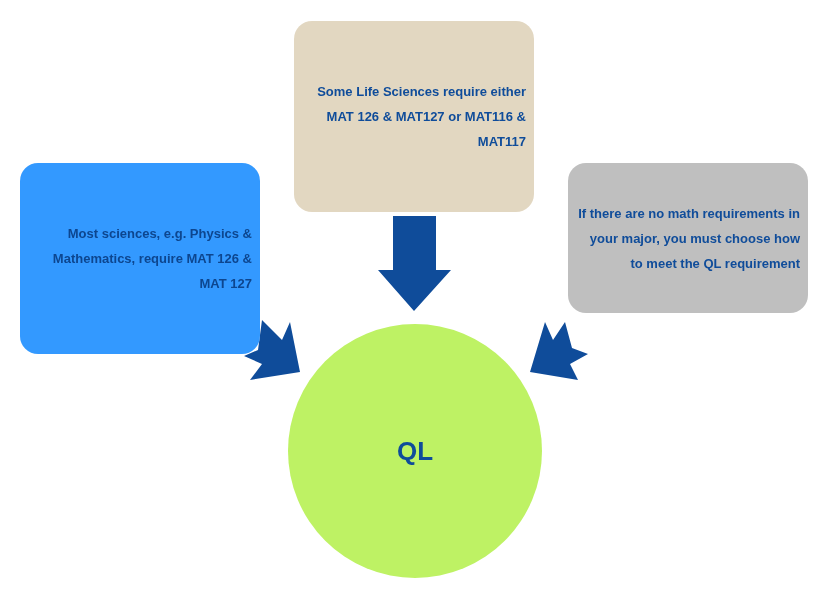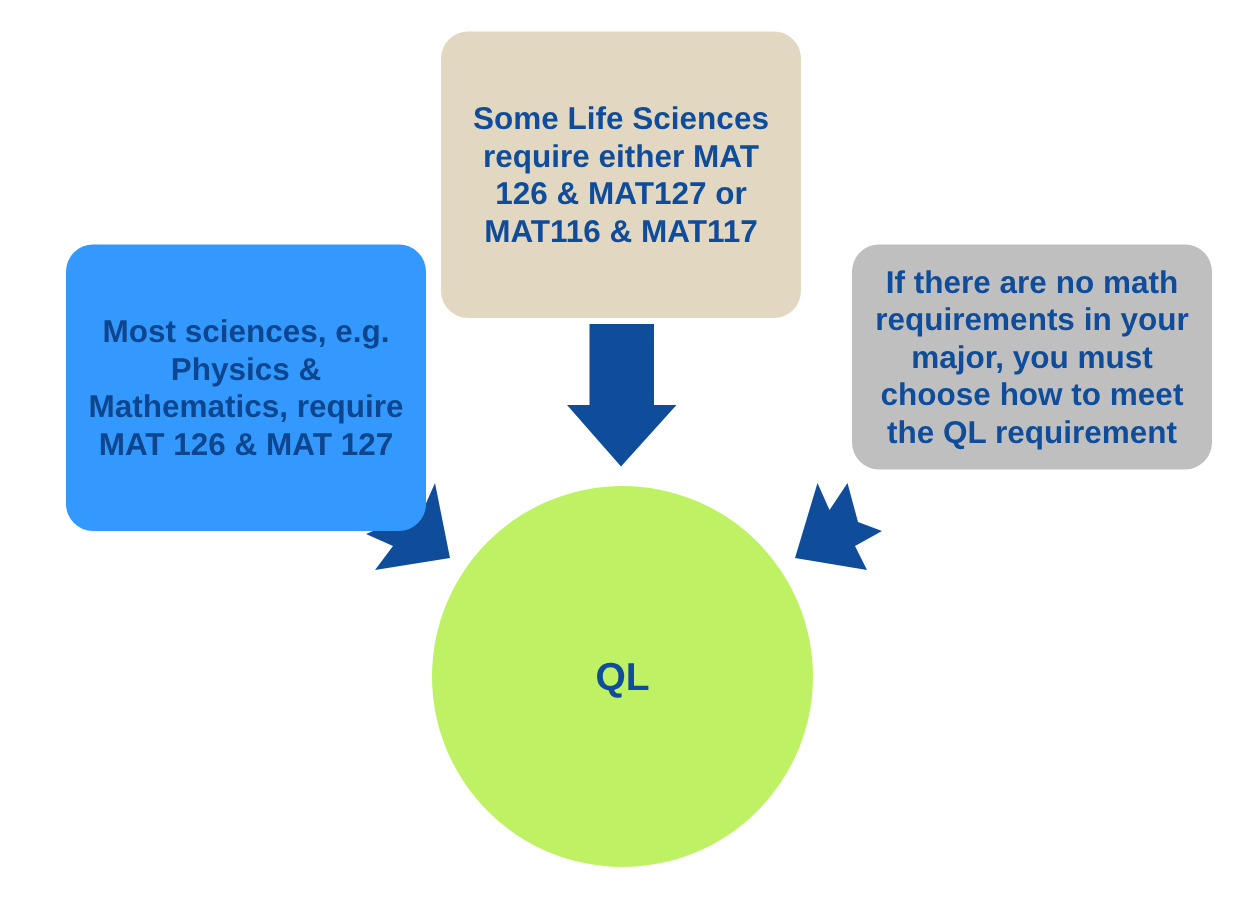--- a/index.html
+++ b/index.html
@@ -1,18 +1,18 @@
 <!DOCTYPE html>
 <html><head>
 <meta charset="utf-8">
 <style>
   html, body { margin:0; padding:0; background:#ffffff; }
   body { width:825px; height:598px; position:relative; overflow:hidden; font-family:"Liberation Sans", sans-serif; }
-  .box { position:absolute; border-radius:18px; display:flex; align-items:center; justify-content:center; text-align:center; color:#0f4c9a; font-weight:bold; font-size:21px; line-height:25px; box-sizing:border-box; padding:0 8px; }
-  #box-left { left:20px; top:163px; width:240px; height:191px; background:#3399ff; color:#0d468f;margin-left:24px; }
+  .box { position:absolute; border-radius:18px; display:flex; align-items:center; justify-content:center; text-align:right; color:#0f4c9a; font-weight:bold; font-size:13px; line-height:25px; box-sizing:border-box; padding:0 8px; }
+  #box-left { left:20px; top:163px; width:240px; height:191px; background:#3399ff; color:#0d468f; }
   #box-top { left:294px; top:21px; width:240px; height:191px; background:#e2d7c1; }
   #box-right { left:568px; top:163px; width:240px; height:150px; background:#bfbfbf; }
   #circle { position:absolute; left:288px; top:324px; width:254px; height:254px; border-radius:50%; background:#bef264; display:flex; align-items:center; justify-content:center; text-align:center; color:#0f4c9a; font-weight:bold; font-size:26px; line-height:30px; }
   svg.arrows { position:absolute; left:0; top:0; }
 </style>
 </head>
 <body>
 
 <svg class="arrows" width="825" height="598">
 

